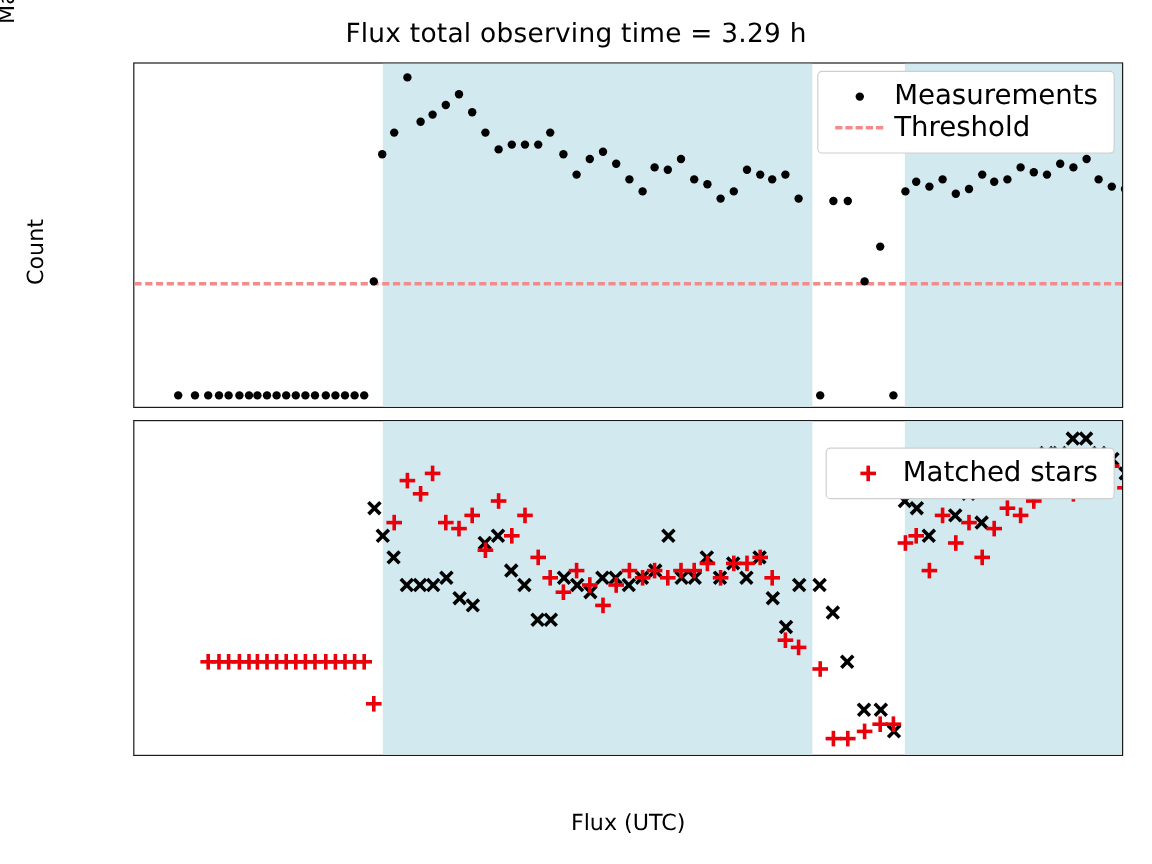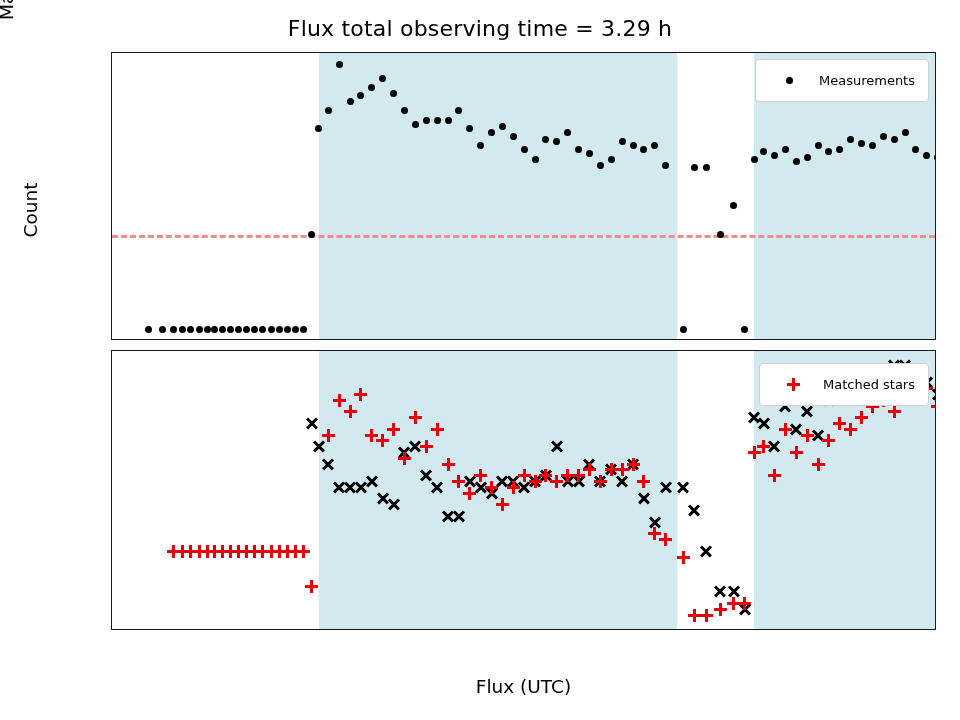--- a/index.html
+++ b/index.html
@@ -30,24 +30,24 @@
   .axlabel{position:absolute;font-size:18.5px;color:#000;}
   #ylabTop{left:-4px;top:52px;width:288px;height:26px;transform:rotate(-90deg);
            transform-origin:0 0;text-align:center;}
   #ylabBot{left:20px;top:350px;width:280px;height:26px;transform:rotate(-90deg);
            transform-origin:0 0;text-align:center;}
   #xlab{left:111px;top:676px;width:825px;text-align:center;}
 
   .legend{position:absolute;background:#fff;border:1.2px solid #cfcfcf;border-radius:4px;
           padding:7px 13px 8px 11px;z-index:30;}
   #legendTop{right:6px;top:6px;}
-  #legendBot{right:6px;top:12px;}
+  #legendBot{right:6px;top:22px;}
   .lrow{display:flex;align-items:center;height:26px;}
   .lmark{width:46px;height:20px;position:relative;flex:none;}
-  .ltext{font-size:13px;color:#000;padding-left:6px;white-space:nowrap;}
+  .ltext{font-size:23px;color:#000;padding-left:6px;white-space:nowrap;}
   .lmark .dot,.lmark .plus,.lmark .cross{left:23px;top:10px;}
   .ldash{position:absolute;left:3px;top:9px;width:40px;height:0;border-top:3px dashed #f28b8b;}
 </style>
 </head>
 <body>
 
 <div id="root">
 
   <div class="title">Flux total observing time = 3.29 h</div>
 
@@ -147,20 +147,26 @@
       <div class="dot" style="left: 96.3636%; top: 27.7027%;"></div>
       <div class="dot" style="left: 97.686%; top: 33.7838%;"></div>
       <div class="dot" style="left: 99.0083%; top: 35.8108%;"></div>
       <div class="dot" style="left: 100.331%; top: 36.4865%;"></div>
       <div class="legend" id="legendTop">
         <div class="lrow">
           <div class="lmark">
             <div class="dot"></div>
           </div>
           <div class="ltext">Measurements</div>
+        </div>
+        <div class="lrow">
+          <div class="lmark">
+            <div class="ldash"></div>
+          </div>
+          <div class="ltext">Threshold</div>
         </div>
       </div>
     </div>
   <div class="panel" id="panelBot">
       <div class="shade" style="left: 25.124%; width: 43.4711%;"></div>
       <div class="shade" style="left: 78.0165%; width: 27.7686%;"></div>
       <div class="ytickmark" style="top: 97.0772%;"></div>
       <div class="ytickmark" style="top: 76.2004%;"></div>
       <div class="ytickmark" style="top: 55.3236%;"></div>
       <div class="ytickmark" style="top: 34.4468%;"></div>

